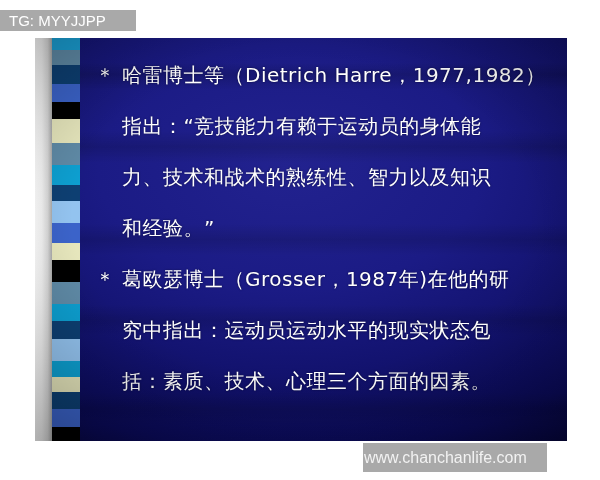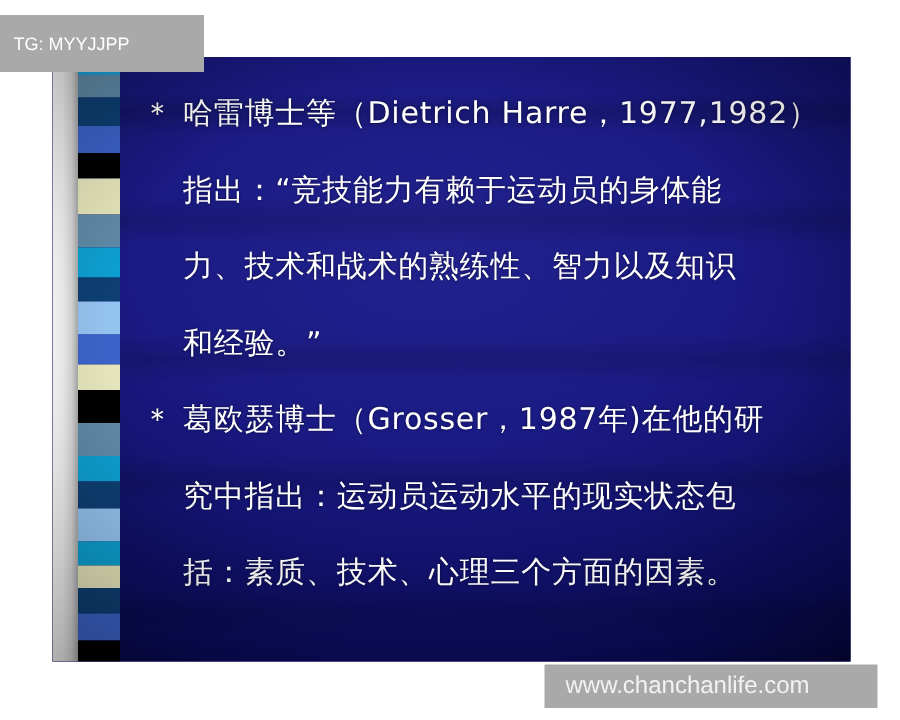--- a/index.html
+++ b/index.html
@@ -108,32 +108,32 @@
     background: #a9a9a9;
     color: #ffffff;
     font-family: "Liberation Sans", "DejaVu Sans", sans-serif;
     display: flex;
     align-items: center;
   }
   #wm-top {
     left: 0;
     top: 10px;
     width: 136px;
-    height: 38px;
-    font-size: 12px;
+    height: 21px;
+    font-size: 15px;
     padding-left: 9px;
     box-sizing: border-box;
   }
   #wm-bottom {
     left: 363px;
     top: 443px;
-    width: 222px;
+    width: 184px;
     height: 29px;
     font-size: 16px;
-    padding-left: 14px;
+    padding-left: 1px;
     box-sizing: border-box;
     color: #f2f2f2;
   }
 </style>
 </head>
 <body>
 
 <div id="slide">
 
   <div class="streaks"></div>

